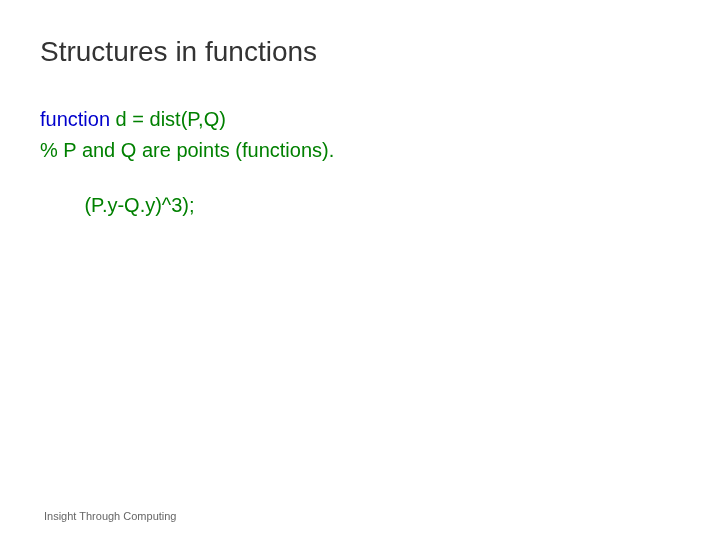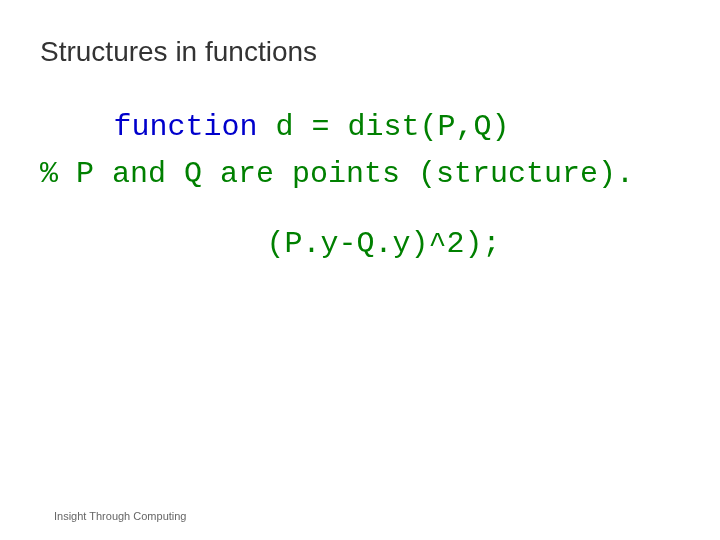--- a/index.html
+++ b/index.html
@@ -26,25 +26,24 @@
 
     .slide-title {
       font-size: 28px;
       color: #333333;
       font-weight: normal;
       margin-bottom: 36px;
       font-family: Arial, Helvetica, sans-serif;
     }
 
     .code-block {
-      font-family: Liberation Mono, monospace;
-      font-size: 30px;
+      font-family: Liberation Sans, sans-serif;
+      font-size: 20px;
       line-height: 1.55;
       color: #008000;
-      text-align: center;
     }
 
     .code-line {
       display: block;
       white-space: pre;
     }
 
     .keyword {
       color: #0000cc;
       font-weight: normal;
@@ -59,35 +58,35 @@
     }
 
     .spacer {
       display: block;
       height: 24px;
     }
 
     .footer {
       position: absolute;
       bottom: 18px;
-      left: 54px;
+      left: 44px;
       font-size: 11px;
       color: #666666;
       font-family: Arial, Helvetica, sans-serif;
     }
   </style>
 </head>
 <body>
 
 <div class="slide-container">
 
   <h1 class="slide-title">Structures in functions</h1>
 
   <div class="code-block">
     <span class="code-line"><span class="keyword">function</span><span class="code-normal"> d = dist(P,Q)</span></span>
-    <span class="code-line comment">% P and Q are points (structure).</span>
+    <span class="code-line comment">% P and Q are points (functions).</span>
     <span class="spacer"></span>
-    <span class="code-line code-normal">        (P.y-Q.y)^2);</span>
+    <span class="code-line code-normal">        (P.y-Q.y)^3);</span>
   </div>
 
   <div class="footer">Insight Through Computing</div>
 
 </div>
 
 </body></html>

